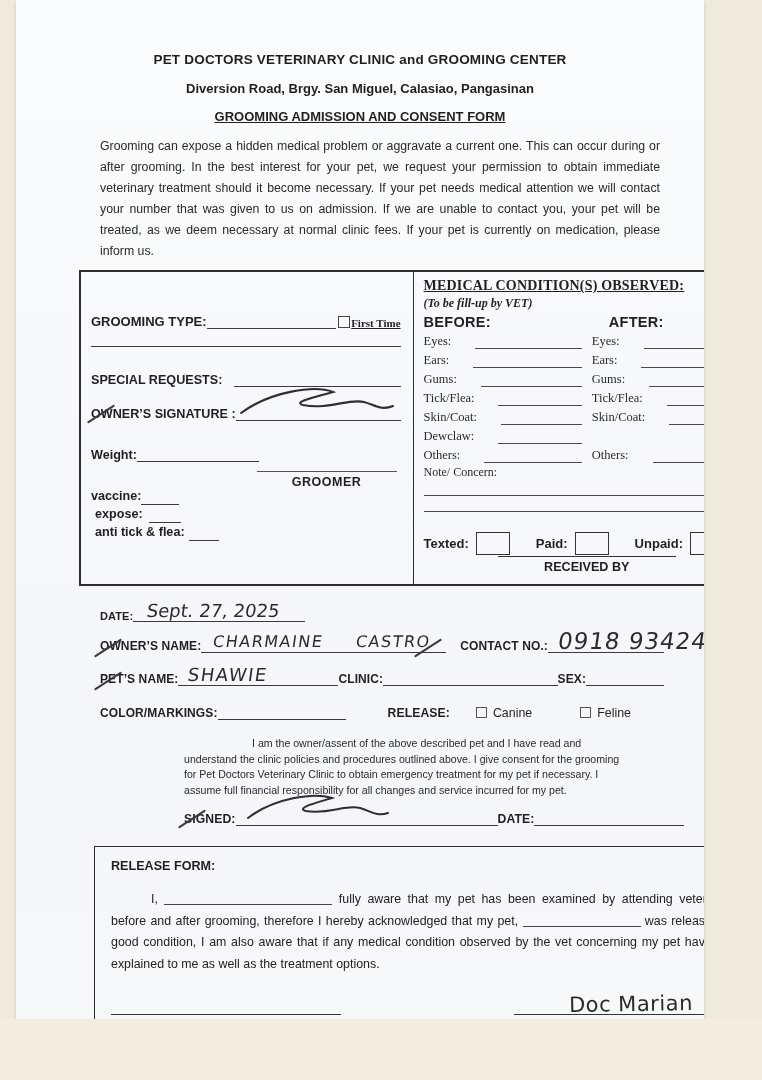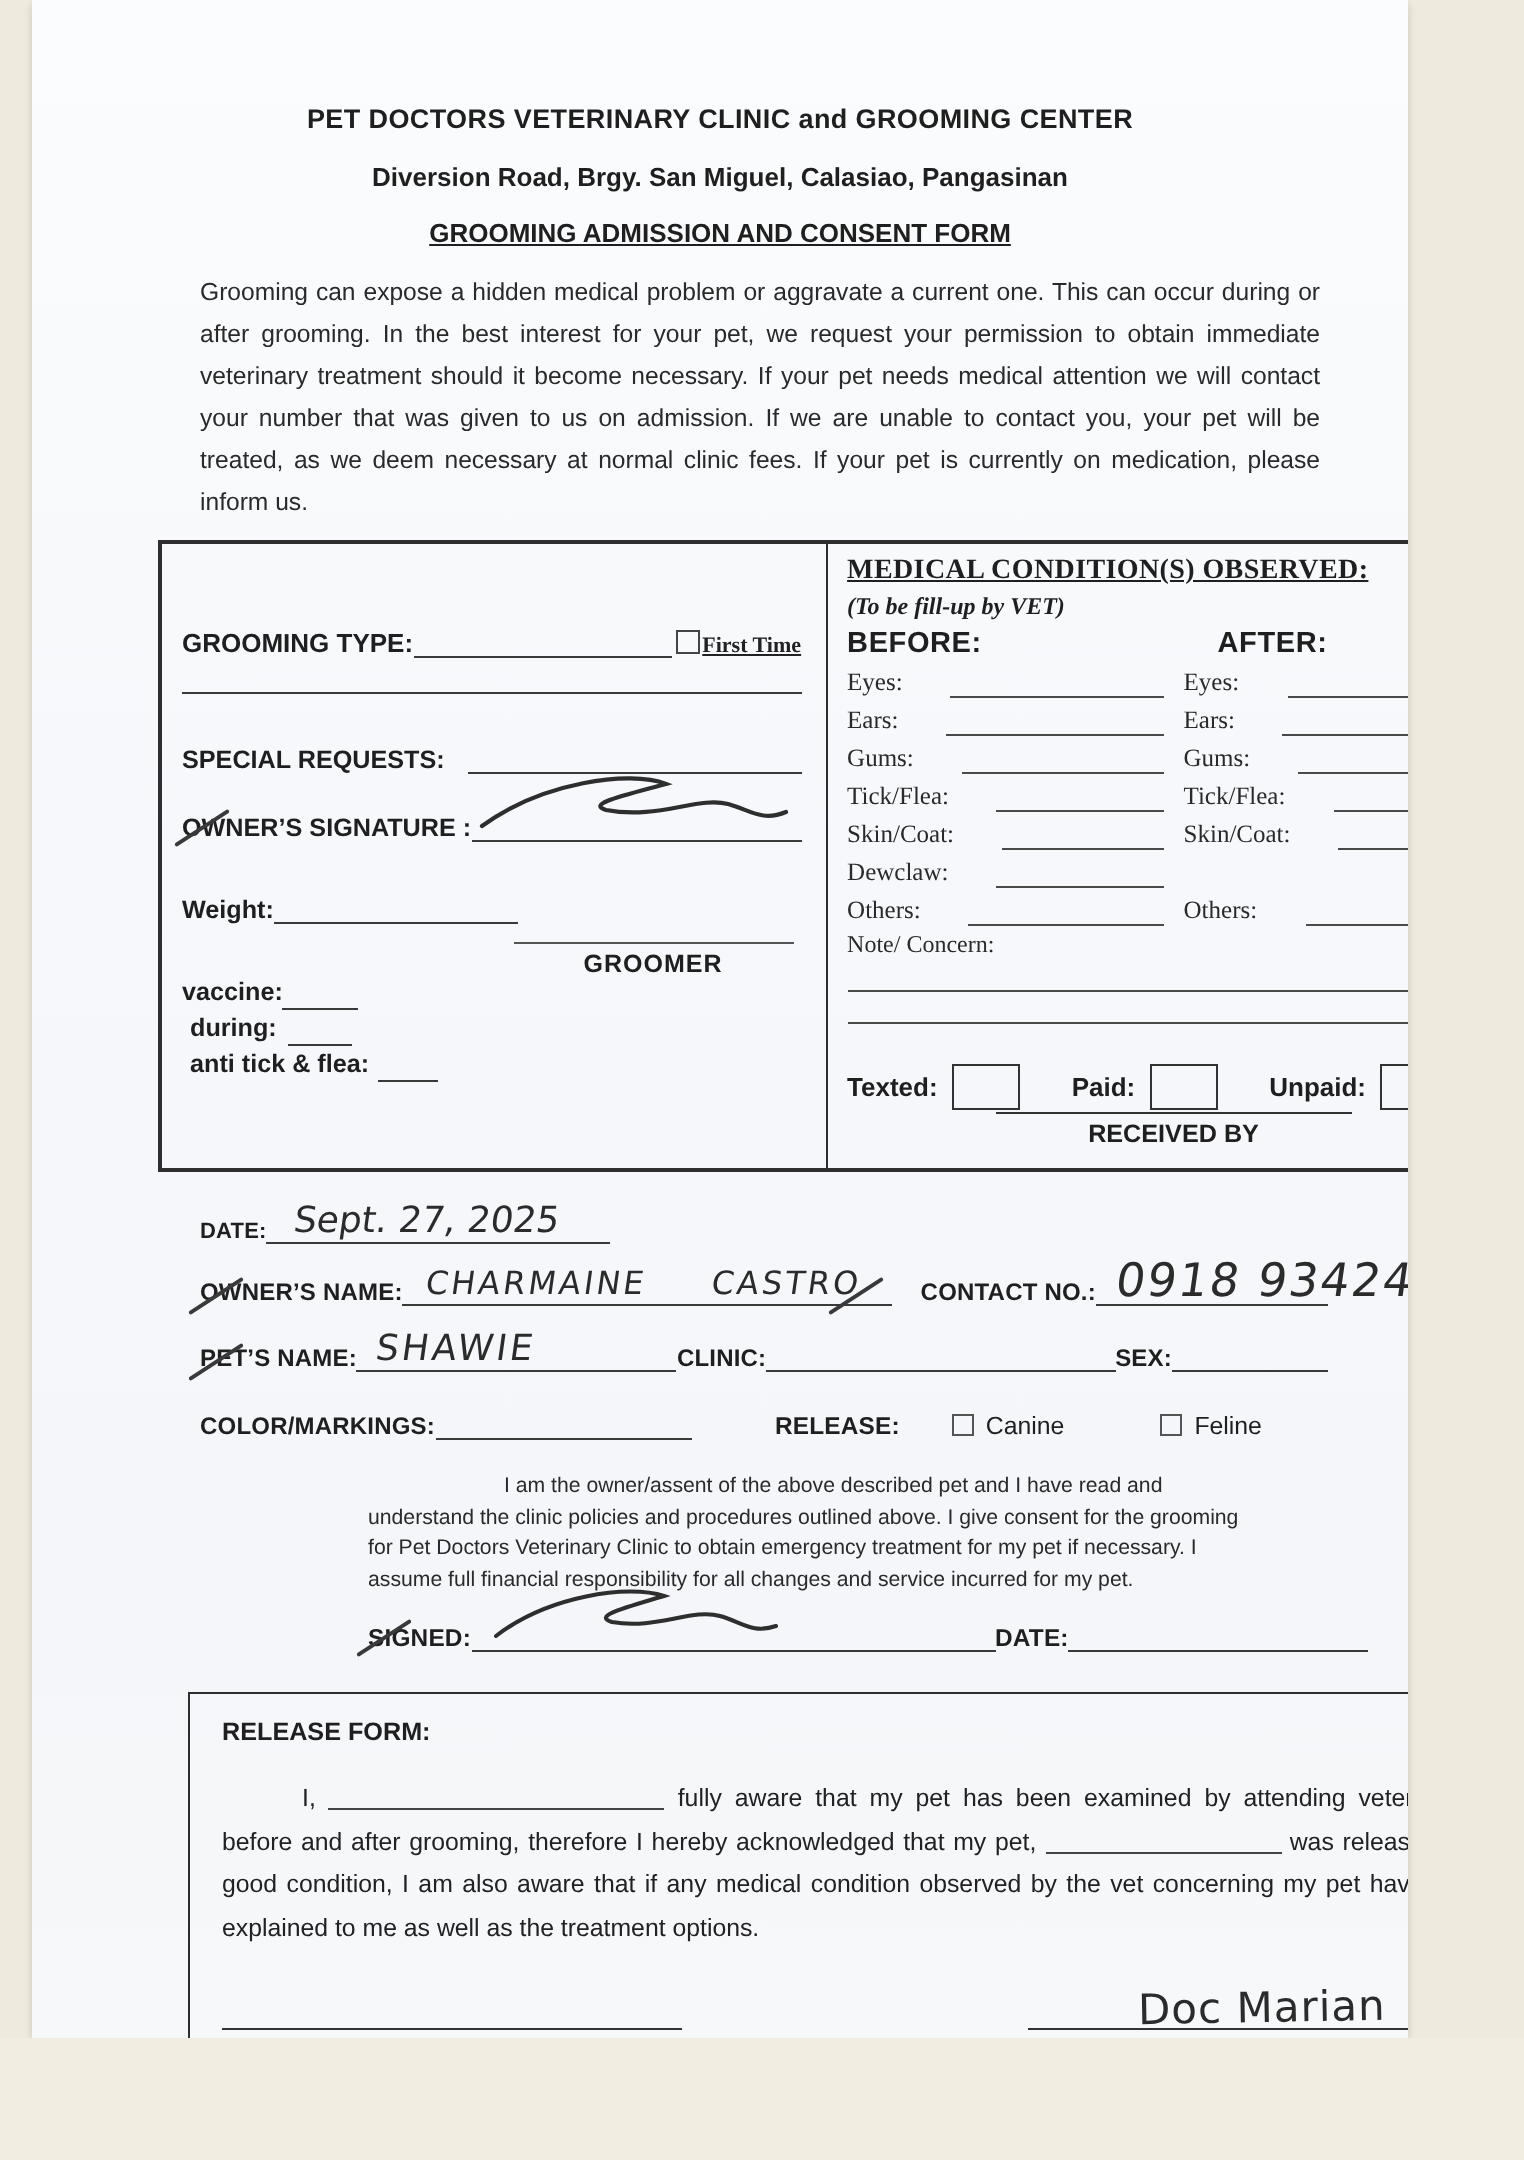--- a/index.html
+++ b/index.html
@@ -144,21 +144,21 @@
         <span class="lbl">Weight:</span>
         <span class="line" style="flex:none;width:122px;"></span>
       </div>
 
       <div class="vx">
         <div class="row">
           <span class="lbl">vaccine:</span>
           <span class="line" style="flex:none;width:38px;height:10px;"></span>
         </div>
         <div class="row" style="margin-left:4px;">
-          <span class="lbl">during:</span>
+          <span class="lbl">expose:</span>
           <span class="line" style="flex:none;width:32px;height:10px;margin-left:6px;"></span>
         </div>
         <div class="row" style="margin-left:4px;">
           <span class="lbl">anti tick &amp; flea:</span>
           <span class="line" style="flex:none;width:30px;height:10px;margin-left:4px;"></span>
         </div>
       </div>
 
       <div class="groomer-blk">
         <div class="groomer-line"></div>

